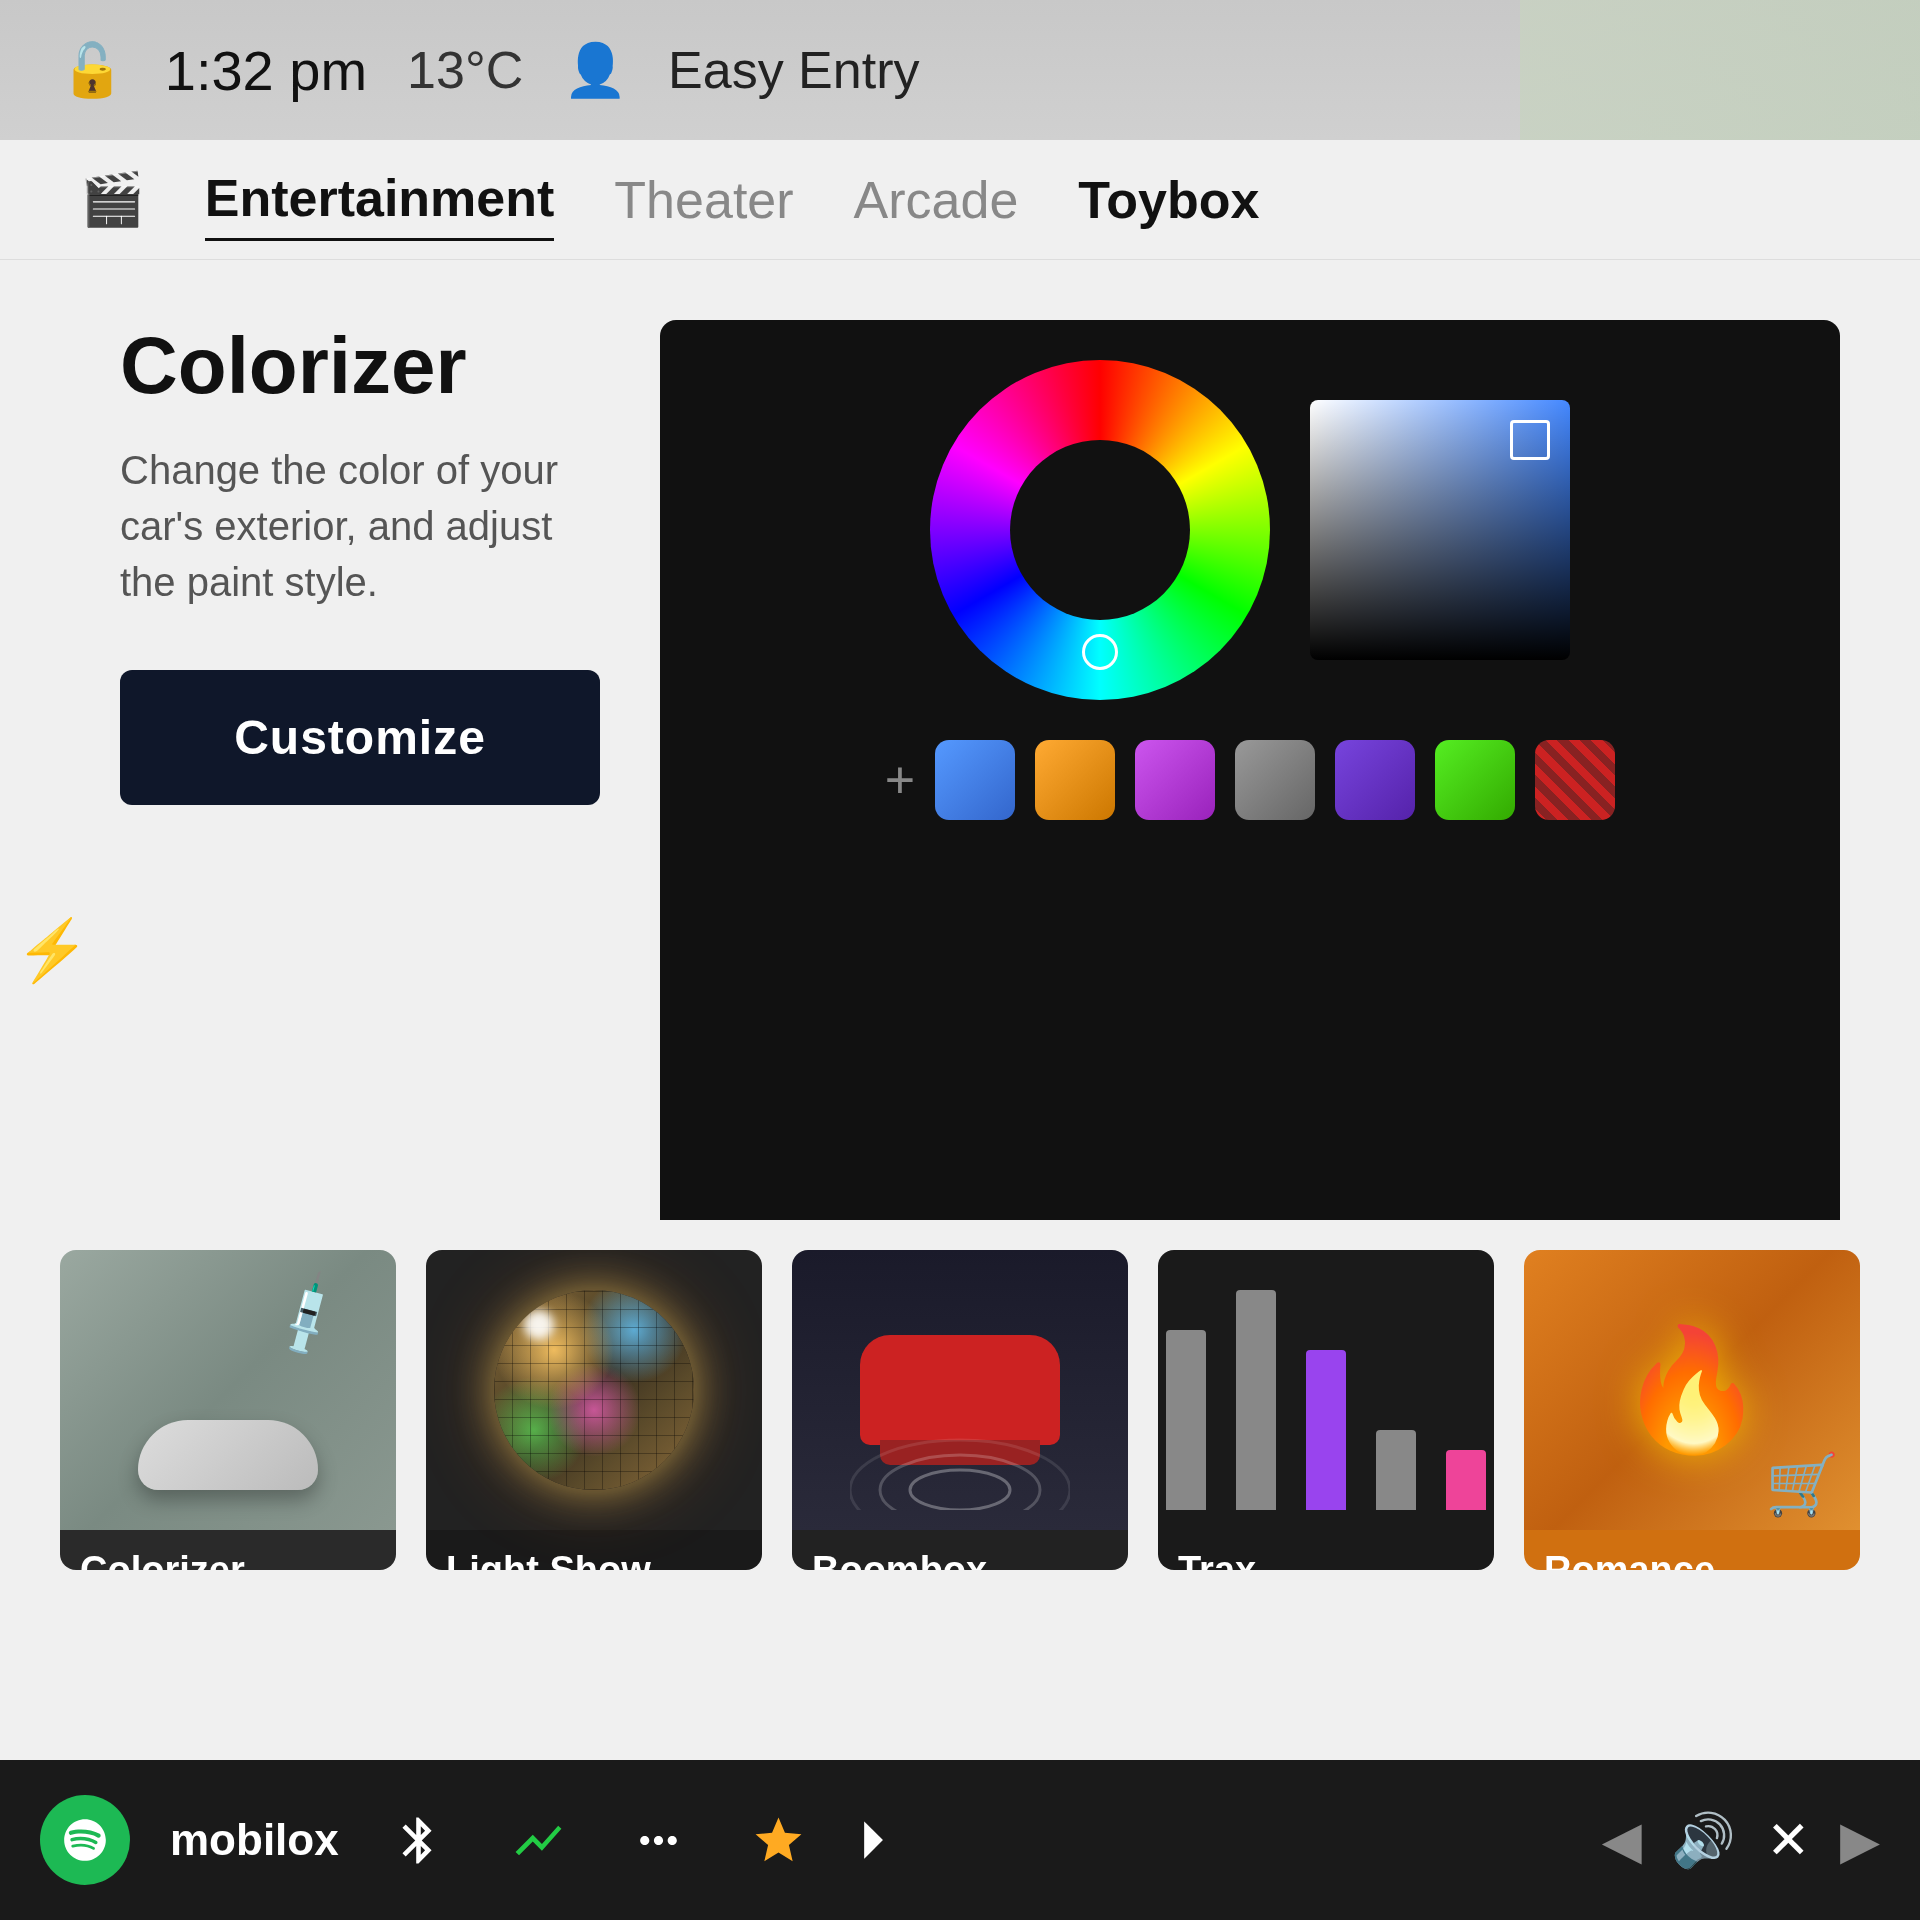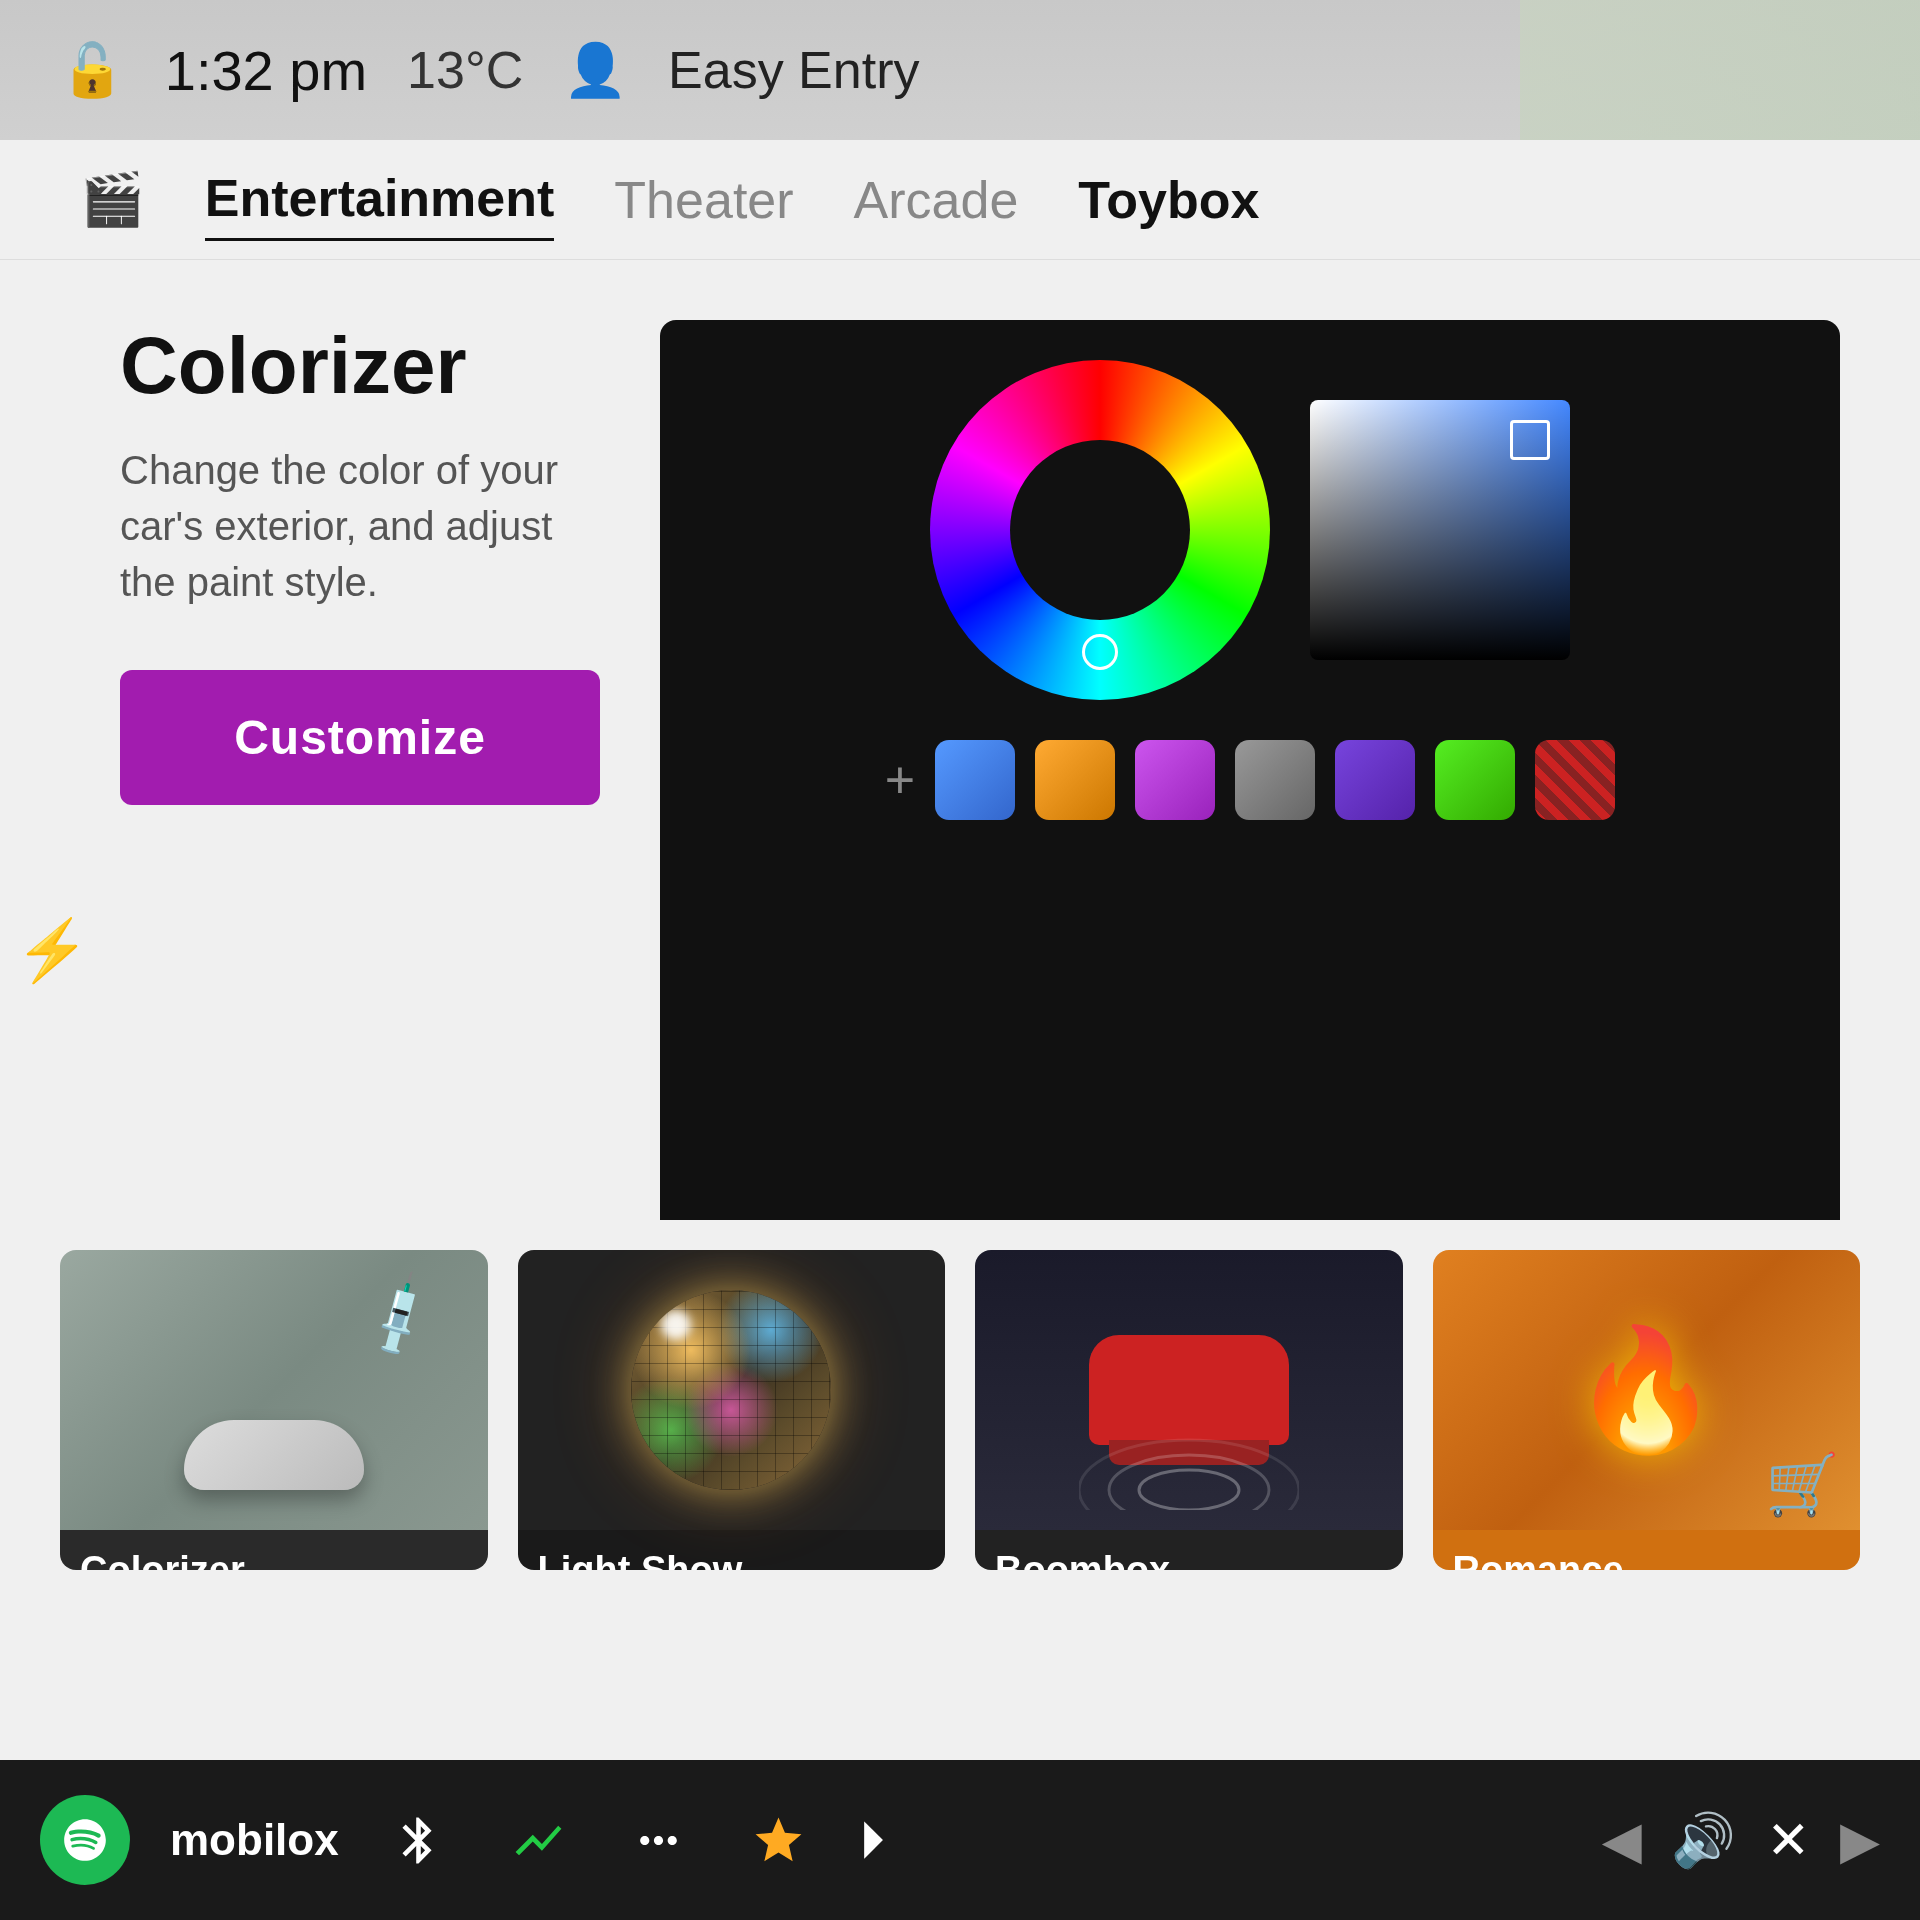--- a/index.html
+++ b/index.html
@@ -119,21 +119,21 @@
       margin-bottom: 30px;
     }
     .colorizer-desc {
       font-size: 40px;
       color: #555;
       line-height: 1.4;
       margin-bottom: 60px;
     }
 
     .customize-btn {
-      background: #a21caf;
+      background: #0f172a;
       color: white;
       border: none;
       border-radius: 12px;
       padding: 40px 60px;
       font-size: 48px;
       font-weight: 600;
       width: 100%;
       cursor: pointer;
       letter-spacing: 1px;
     }
@@ -588,20 +588,30 @@
             <ellipse cx="110" cy="60" rx="50" ry="20" fill="none" stroke="rgba(255,255,255,0.3)" stroke-width="3"></ellipse>
             <ellipse cx="110" cy="60" rx="80" ry="35" fill="none" stroke="rgba(255,255,255,0.2)" stroke-width="3"></ellipse>
             <ellipse cx="110" cy="60" rx="110" ry="50" fill="none" stroke="rgba(255,255,255,0.1)" stroke-width="3"></ellipse>
           </svg>
         </div>
       </div>
       <div class="card-label">Boombox</div>
     </div>
 
 
+    <div class="card card-trax">
+      <div class="card-image" style="display:flex; align-items:flex-end; justify-content:center; padding-bottom:20px;">
+        <div class="eq-bar" style="height:180px;"></div>
+        <div class="eq-bar" style="height:220px; margin:0 10px;"></div>
+        <div class="eq-bar accent" style="height:160px;"></div>
+        <div class="eq-bar" style="height:80px; margin:0 10px;"></div>
+        <div class="eq-bar accent2" style="height:60px;"></div>
+      </div>
+      <div class="card-label">Trax</div>
+    </div>
 
     <div class="card card-romance">
       <div class="card-image" style="position:relative;">
         <div style="display:flex; align-items:center; justify-content:center; height:100%;">
           <span class="flame-emoji">🔥</span>
         </div>
         <span class="wagon-wheel">🛒</span>
       </div>
       <div class="card-label">Romance</div>
     </div>

